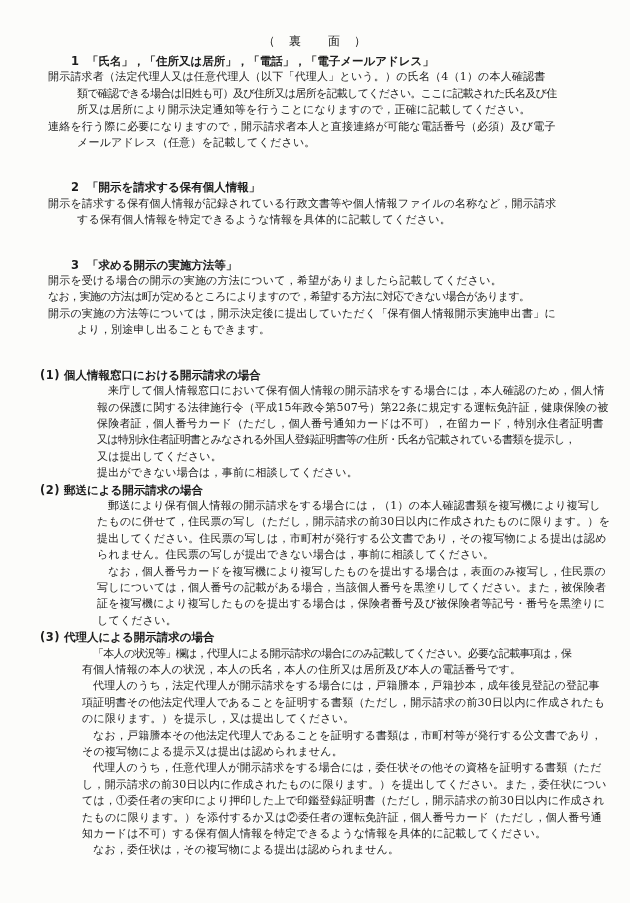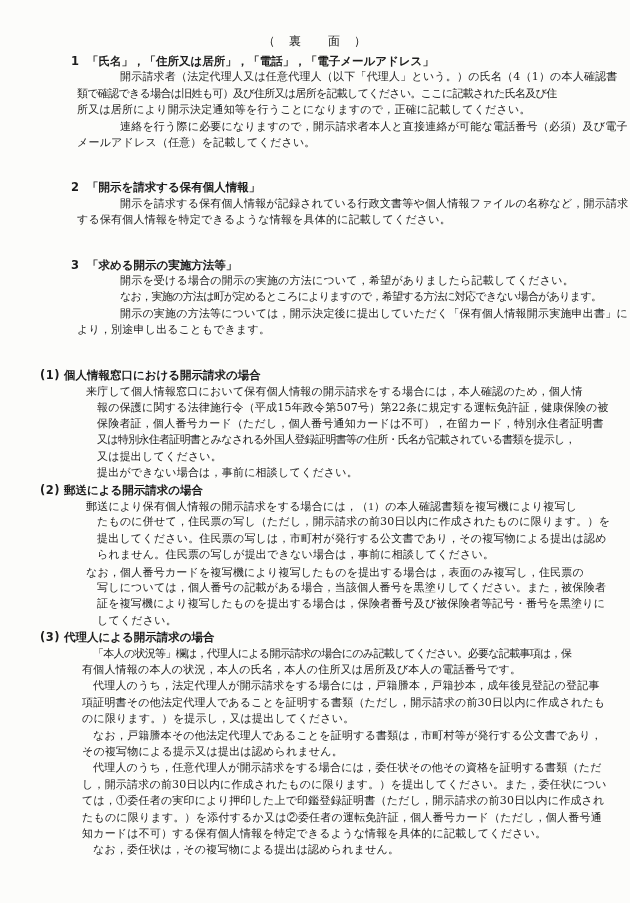--- a/index.html
+++ b/index.html
@@ -46,23 +46,23 @@
   }
   .h2 .num{display:inline-block;min-width:17px;letter-spacing:.5px;}
   .h2 .ttl{margin-left:4px;}
   .ln{
     font-size:11px;
     line-height:16.4px;
     white-space:pre;
     letter-spacing:.2px;
   }
   
-  .i-mf{padding-left:120px;}
+  .i-mf{padding-left:48px;}
   .i-m {padding-left:77px;}
-  .i-sf{padding-left:86px;font-family:Liberation Serif, serif;}
+  .i-sf{padding-left:108px;}
   .i-s {padding-left:97px;}
   .i-tf{padding-left:93px;}
   .i-t {padding-left:82px;}
   .sq{letter-spacing:-0.7px;}
 </style>
 </head>
 <body>
 
 <div class="page">
   <div class="page-label">（　裏　　面　）</div>

